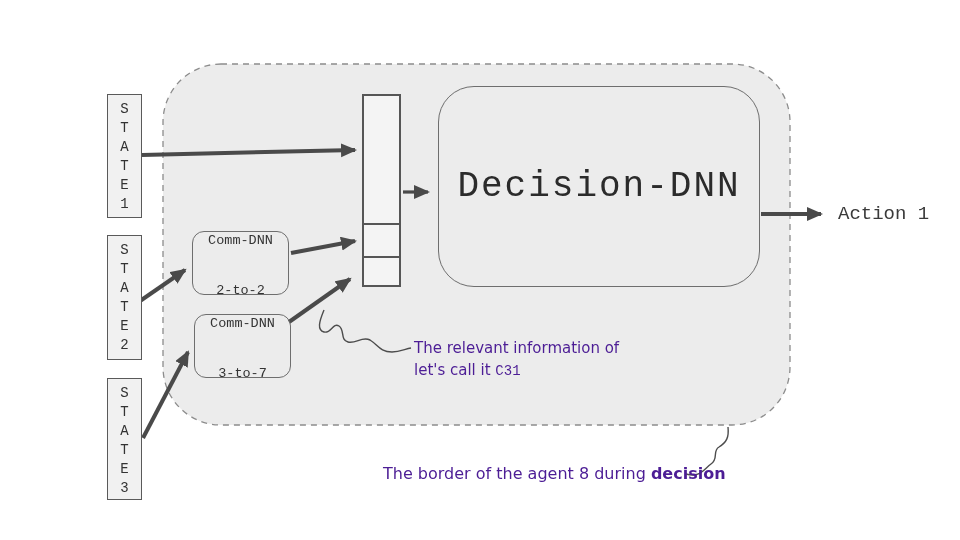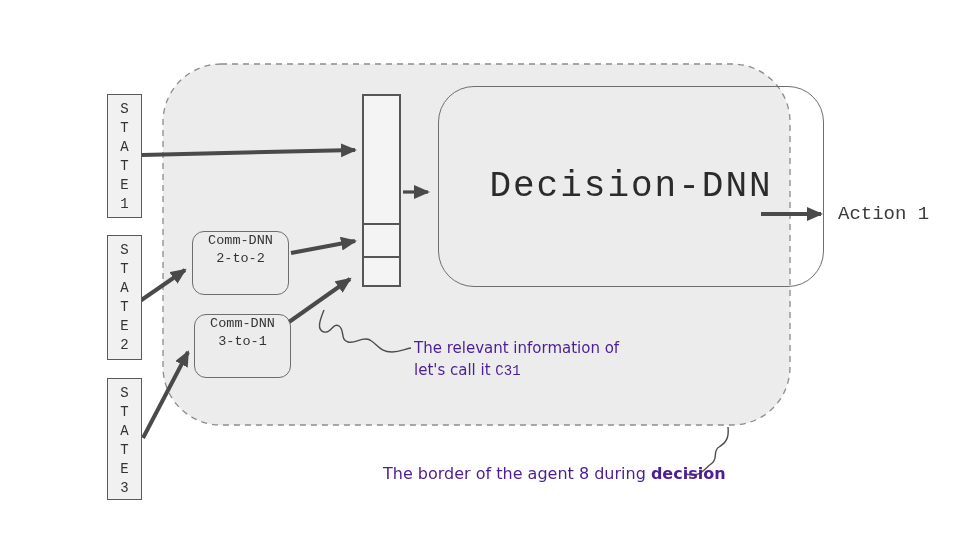--- a/index.html
+++ b/index.html
@@ -18,36 +18,36 @@
   }
   #state-1 { top:94px;  height:124px; }
   #state-2 { top:235px; height:125px; }
   #state-3 { top:378px; height:122px; }
 
   .comm-box {
     position:absolute; box-sizing:border-box;
     border:1px solid #6e6e6e; border-radius:12px;
     display:flex; flex-direction:column; align-items:center; justify-content:flex-start;
     font-family:"Liberation Mono","DejaVu Sans Mono",monospace;
-    font-size:13.5px; line-height:18px; color:#333333;
+    font-size:13.5px; line-height:18px; color:#333333;gap:32px;
   }
   #comm-1 { left:192px; top:231px; width:97px; height:64px; }
   #comm-2 { left:194px; top:314px; width:97px; height:64px; }
 
   .concat {
     position:absolute; left:362px; top:94px; width:39px; height:193px;
     box-sizing:border-box; border:2px solid #565656; background:#f4f4f4;
     display:flex; flex-direction:column;
   }
   .concat .cell-top { height:127px; }
   .concat .cell-mid { height:31px; border-top:2px solid #565656; }
   .concat .cell-bot { flex:1;       border-top:2px solid #565656; }
 
   .decision-box {
-    position:absolute; left:438px; top:86px; width:386px; height:201px;
+    position:absolute; left:438px; top:86px; width:322px; height:201px;
     box-sizing:border-box; border:1.2px solid #6e6e6e; border-radius:36px;
     display:flex; align-items:center; justify-content:center;
     font-family:"Liberation Mono","DejaVu Sans Mono",monospace;
     font-size:36px; letter-spacing:2px; color:#2b2b2b;
   }
 
   .action-label {
     position:absolute; left:838px; top:203px;
     font-family:"Liberation Mono","DejaVu Sans Mono",monospace;
     font-size:19px; color:#3a3a3a;
@@ -115,21 +115,21 @@
 T
 E
 3</div>
 
   <div class="comm-box" id="comm-1">
     <span>Comm-DNN</span>
     <span>2-to-2</span>
   </div>
   <div class="comm-box" id="comm-2">
     <span>Comm-DNN</span>
-    <span>3-to-1</span>
+    <span>3-to-7</span>
   </div>
 
   <div class="concat">
     <div class="cell-top"></div>
     <div class="cell-mid"></div>
     <div class="cell-bot"></div>
   </div>
 
   <div class="decision-box">
     <span>Decision-DNN</span>

